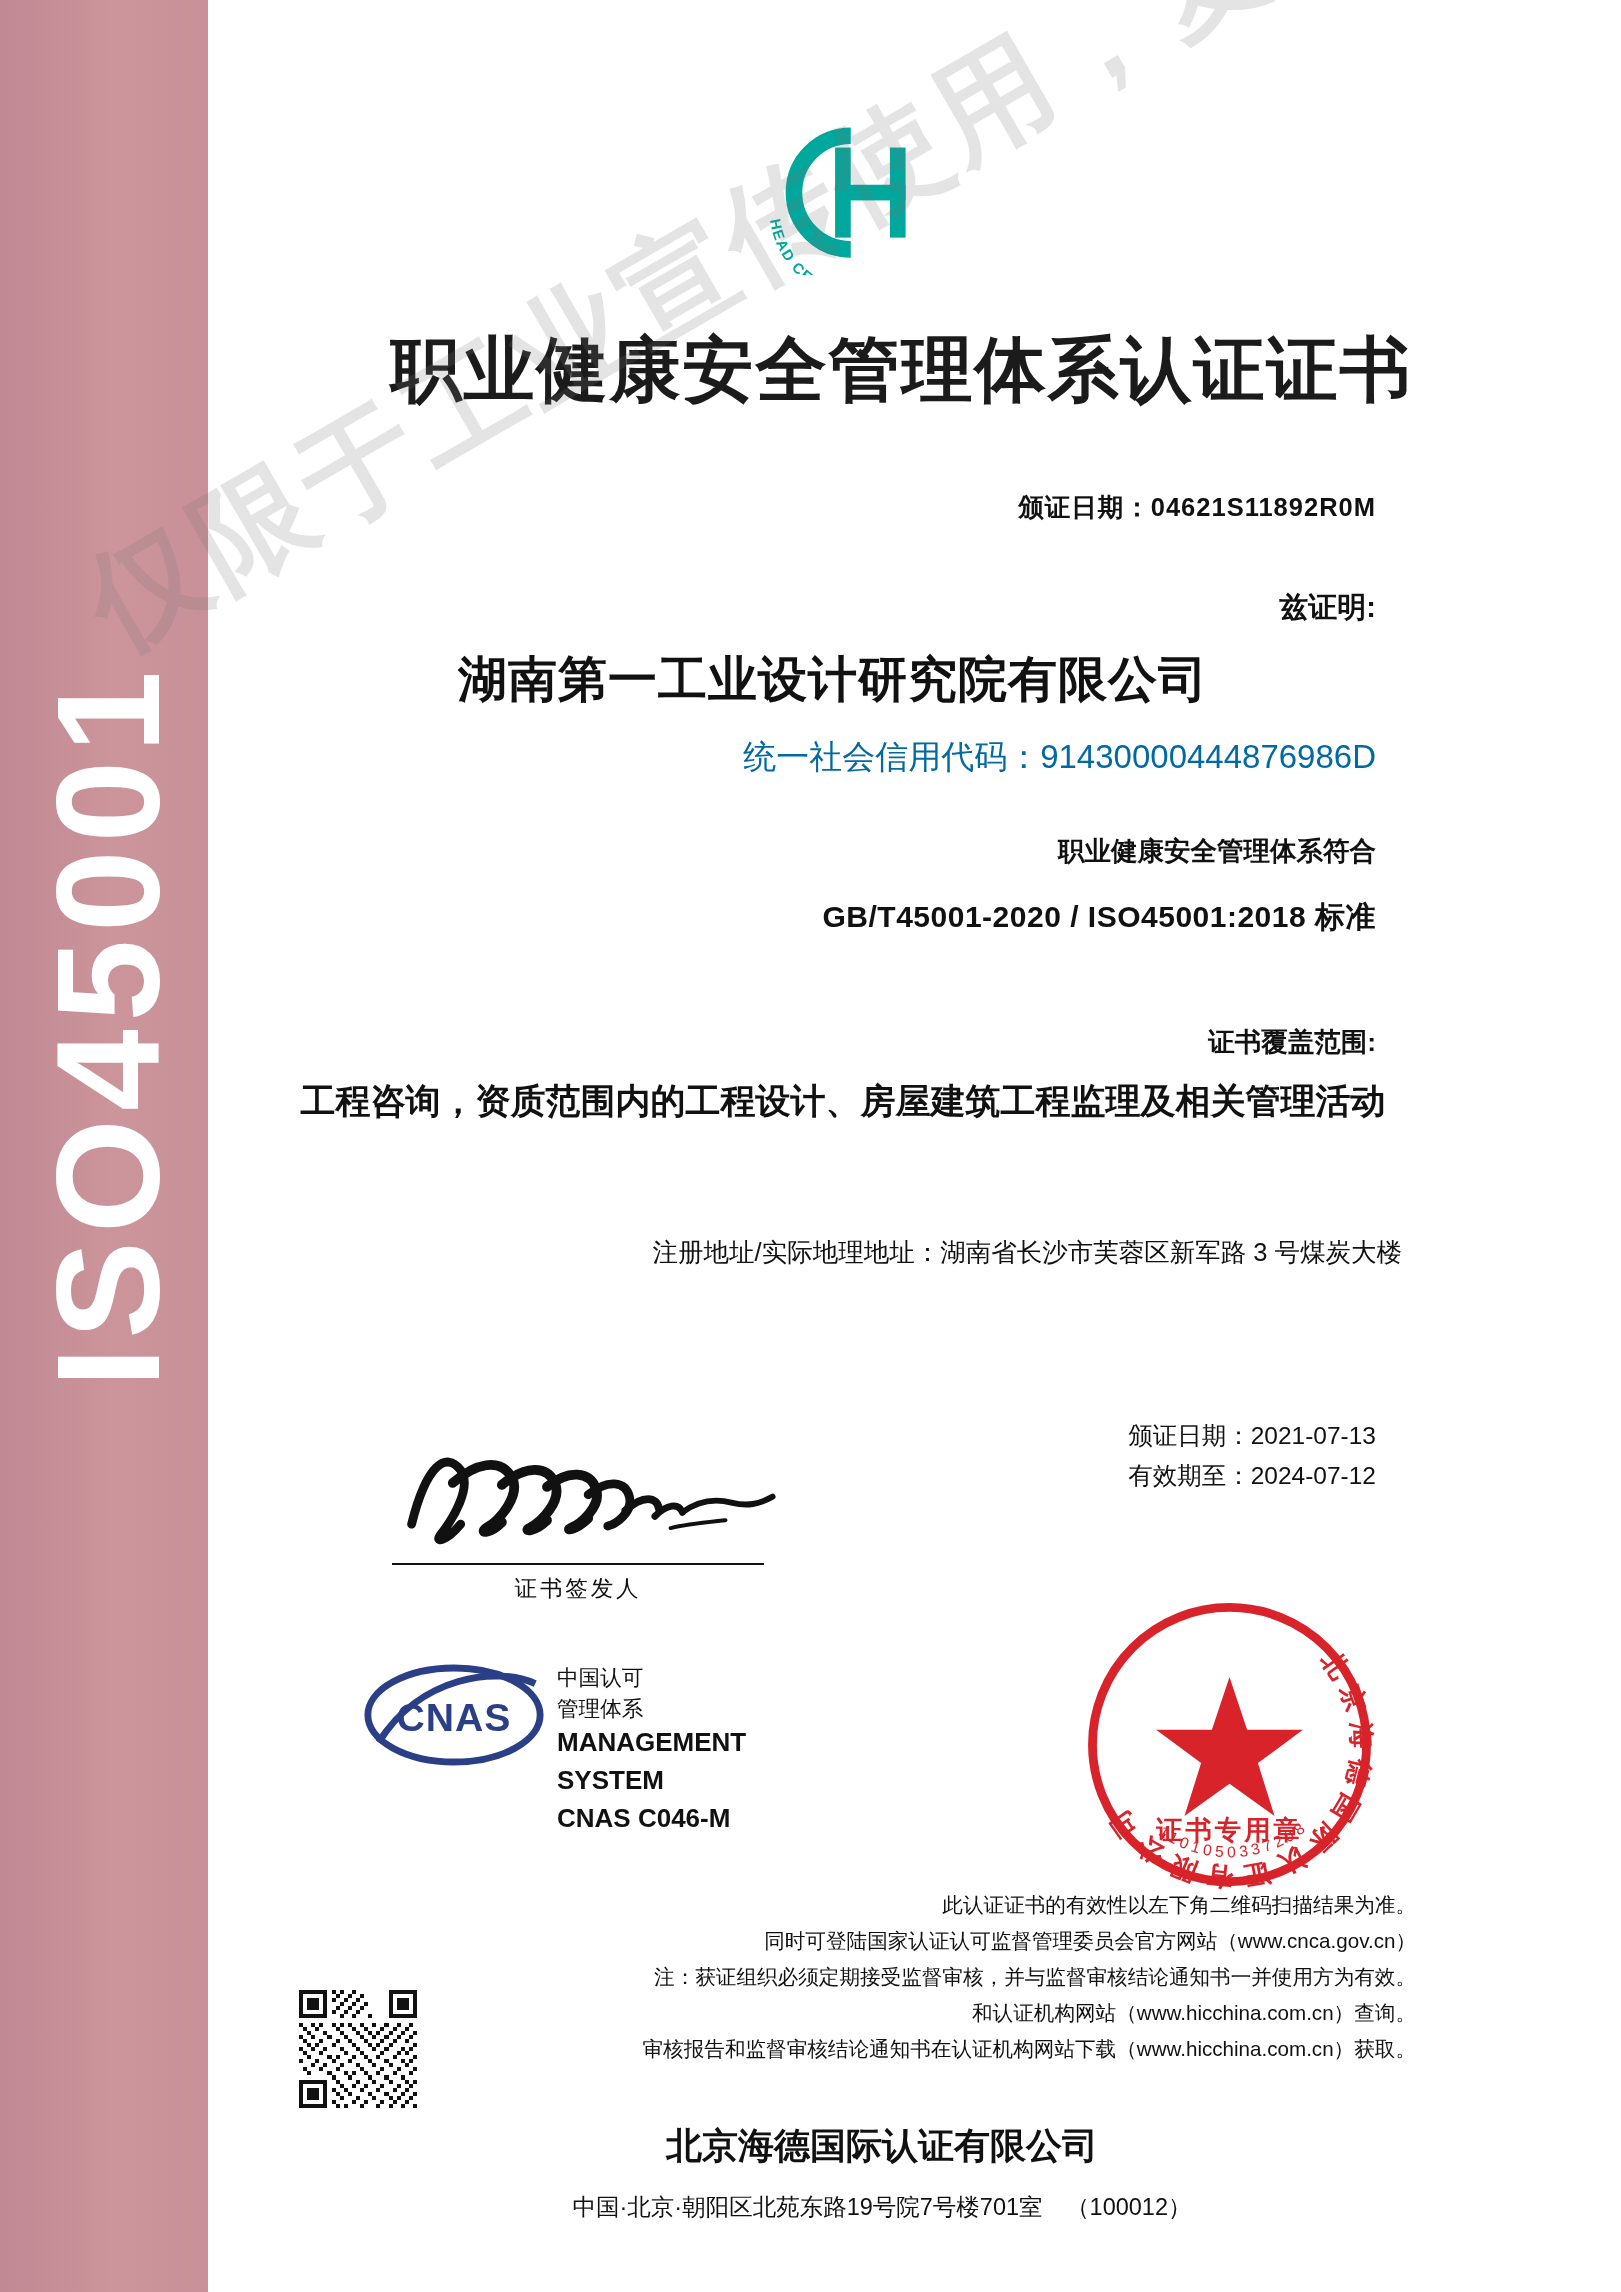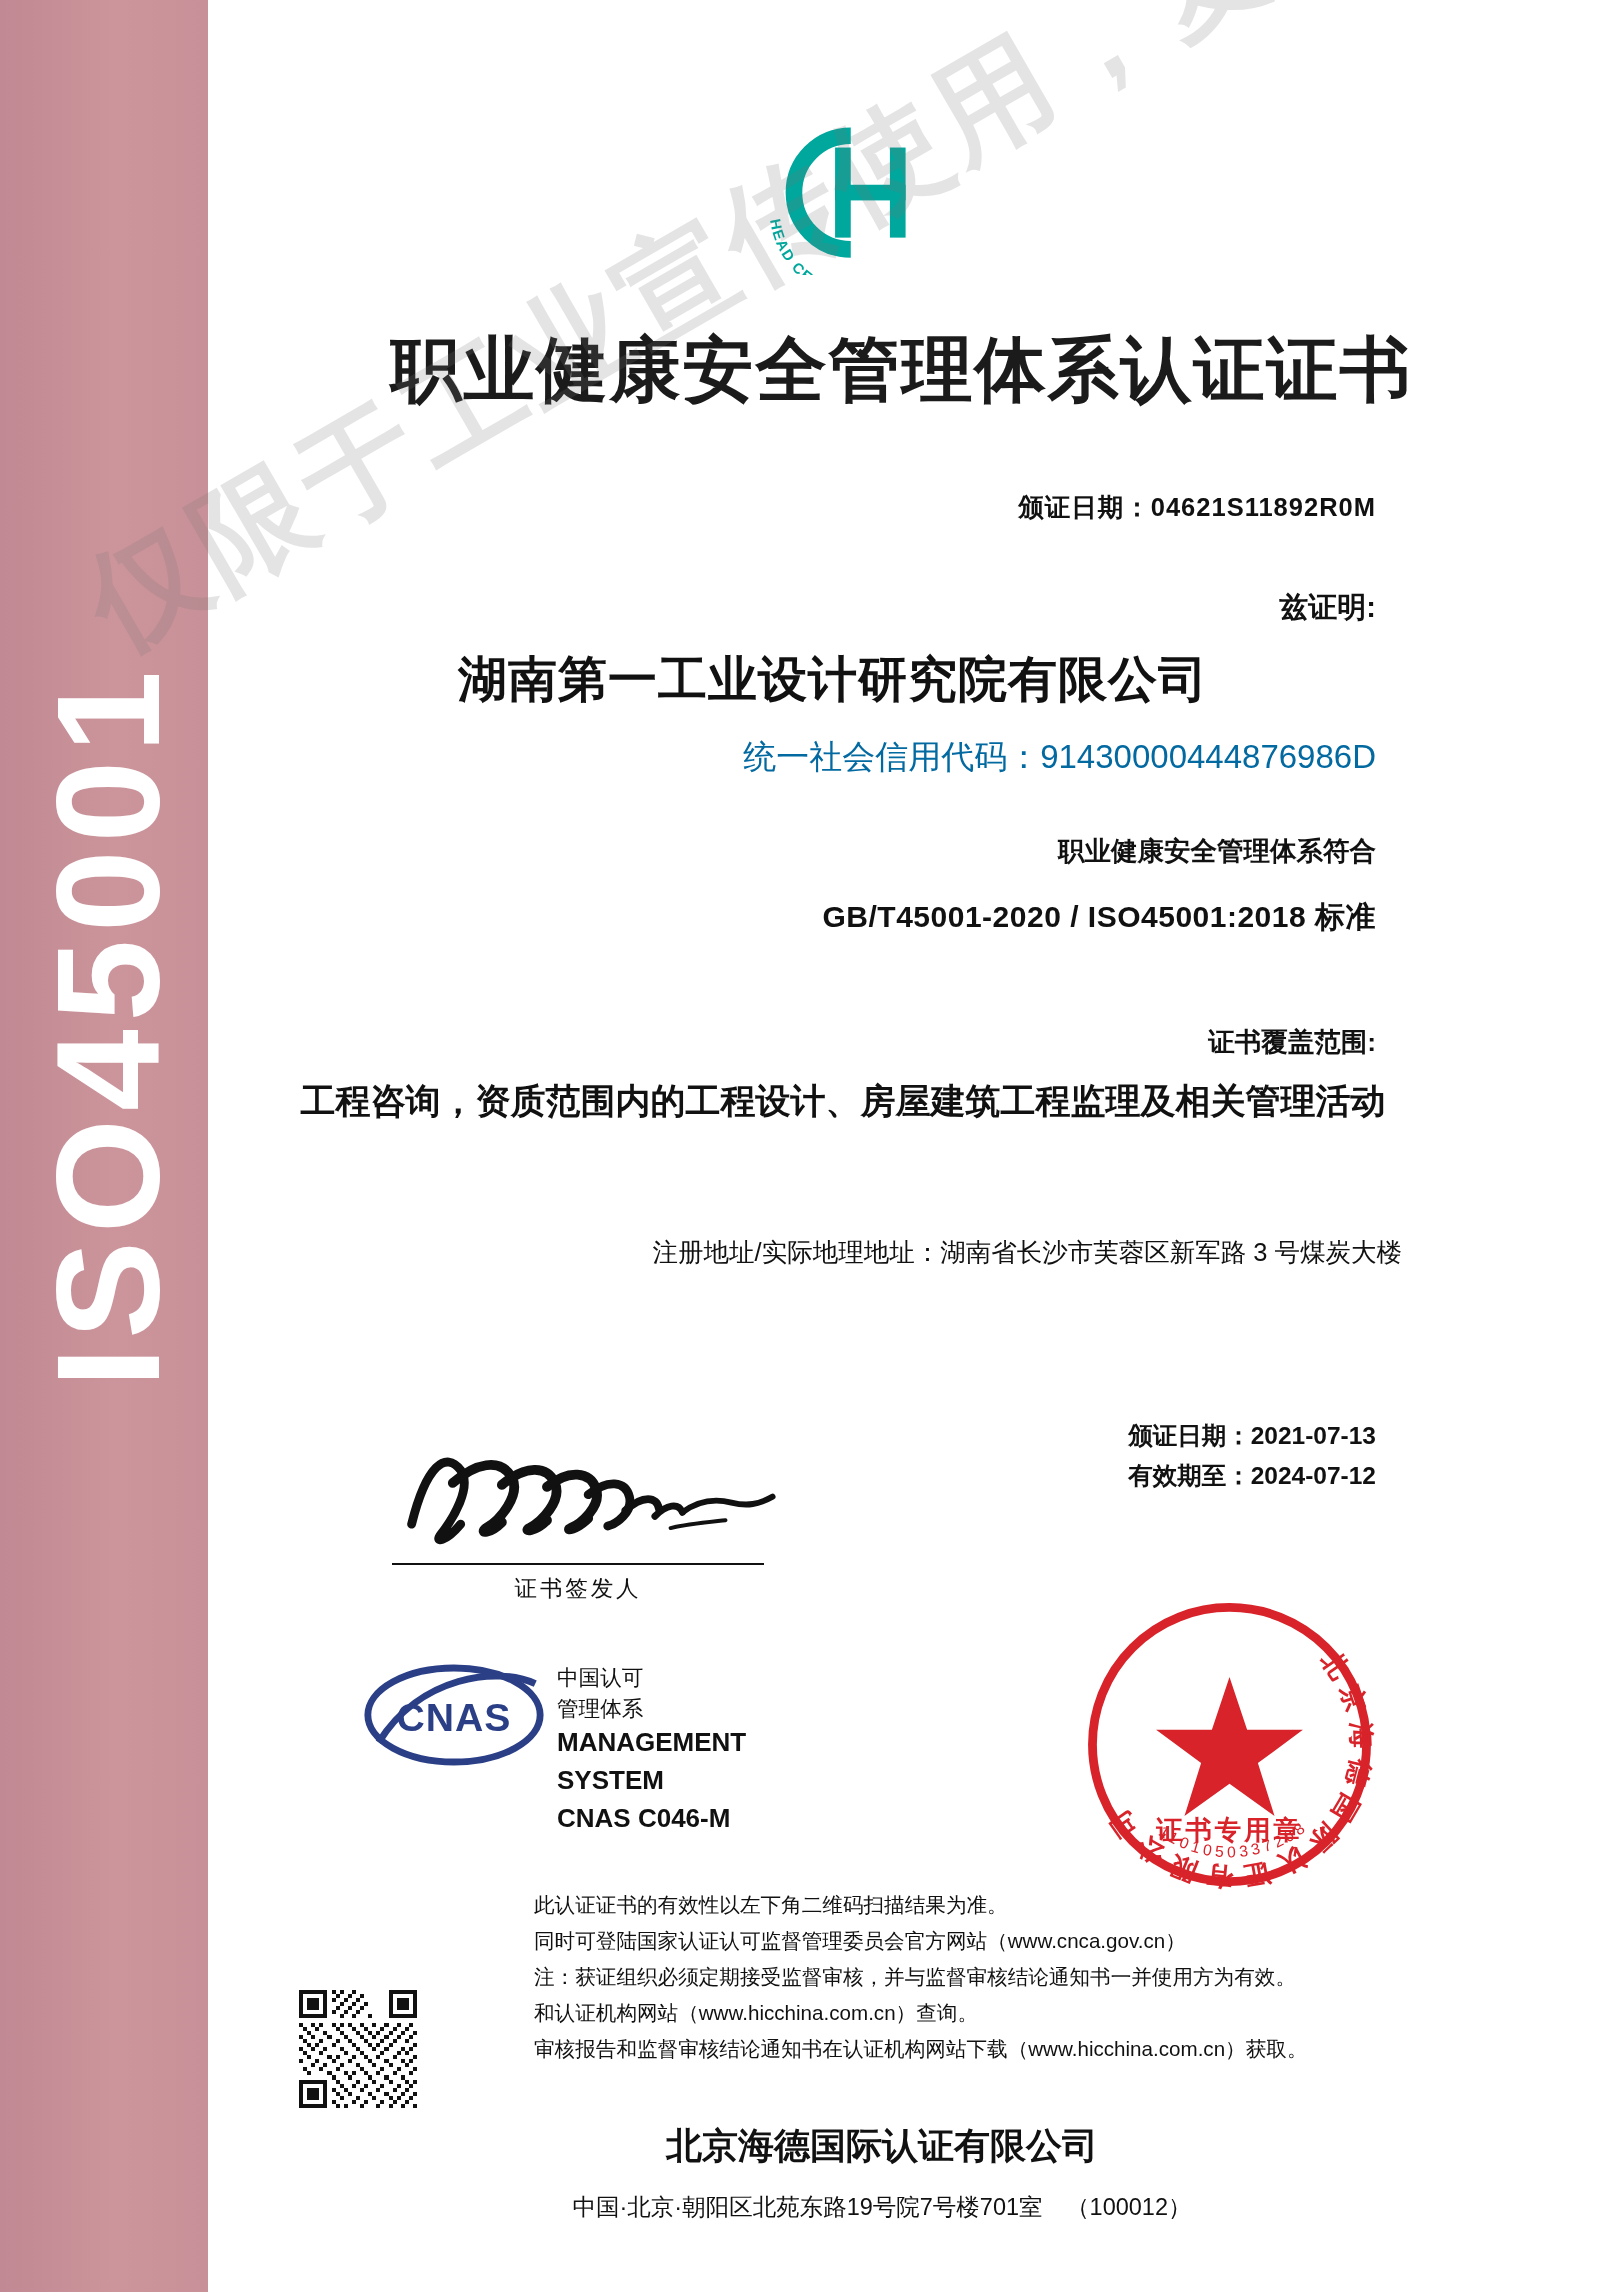--- a/index.html
+++ b/index.html
@@ -154,21 +154,21 @@
     font-size: 25.5px;
     color: #111;
   }
   
   .dates {
     position: absolute;
     right: 245px;
     top: 1416px;
     text-align: right;
     font-size: 24.5px;
-    font-weight: bold;
+    font-weight: normal;
     color: #111;
     line-height: 1.65;
   }
   
   .sig-wrap {
     position: absolute;
     left: 392px;
     top: 1426px;
     width: 412px;
     height: 157px;
@@ -227,20 +227,21 @@
   }
   
   .notes {
     position: absolute;
     left: 534px;
     top: 1887px;
     width: 882px;
     font-size: 20.6px;
     line-height: 1.75;
     color: #111;
+    text-align: right;
   }
   .org-name {
     position: absolute;
     left: 294px;
     top: 2122px;
     width: 1176px;
     text-align: center;
     font-size: 36px;
     font-weight: bold;
     color: #111;

